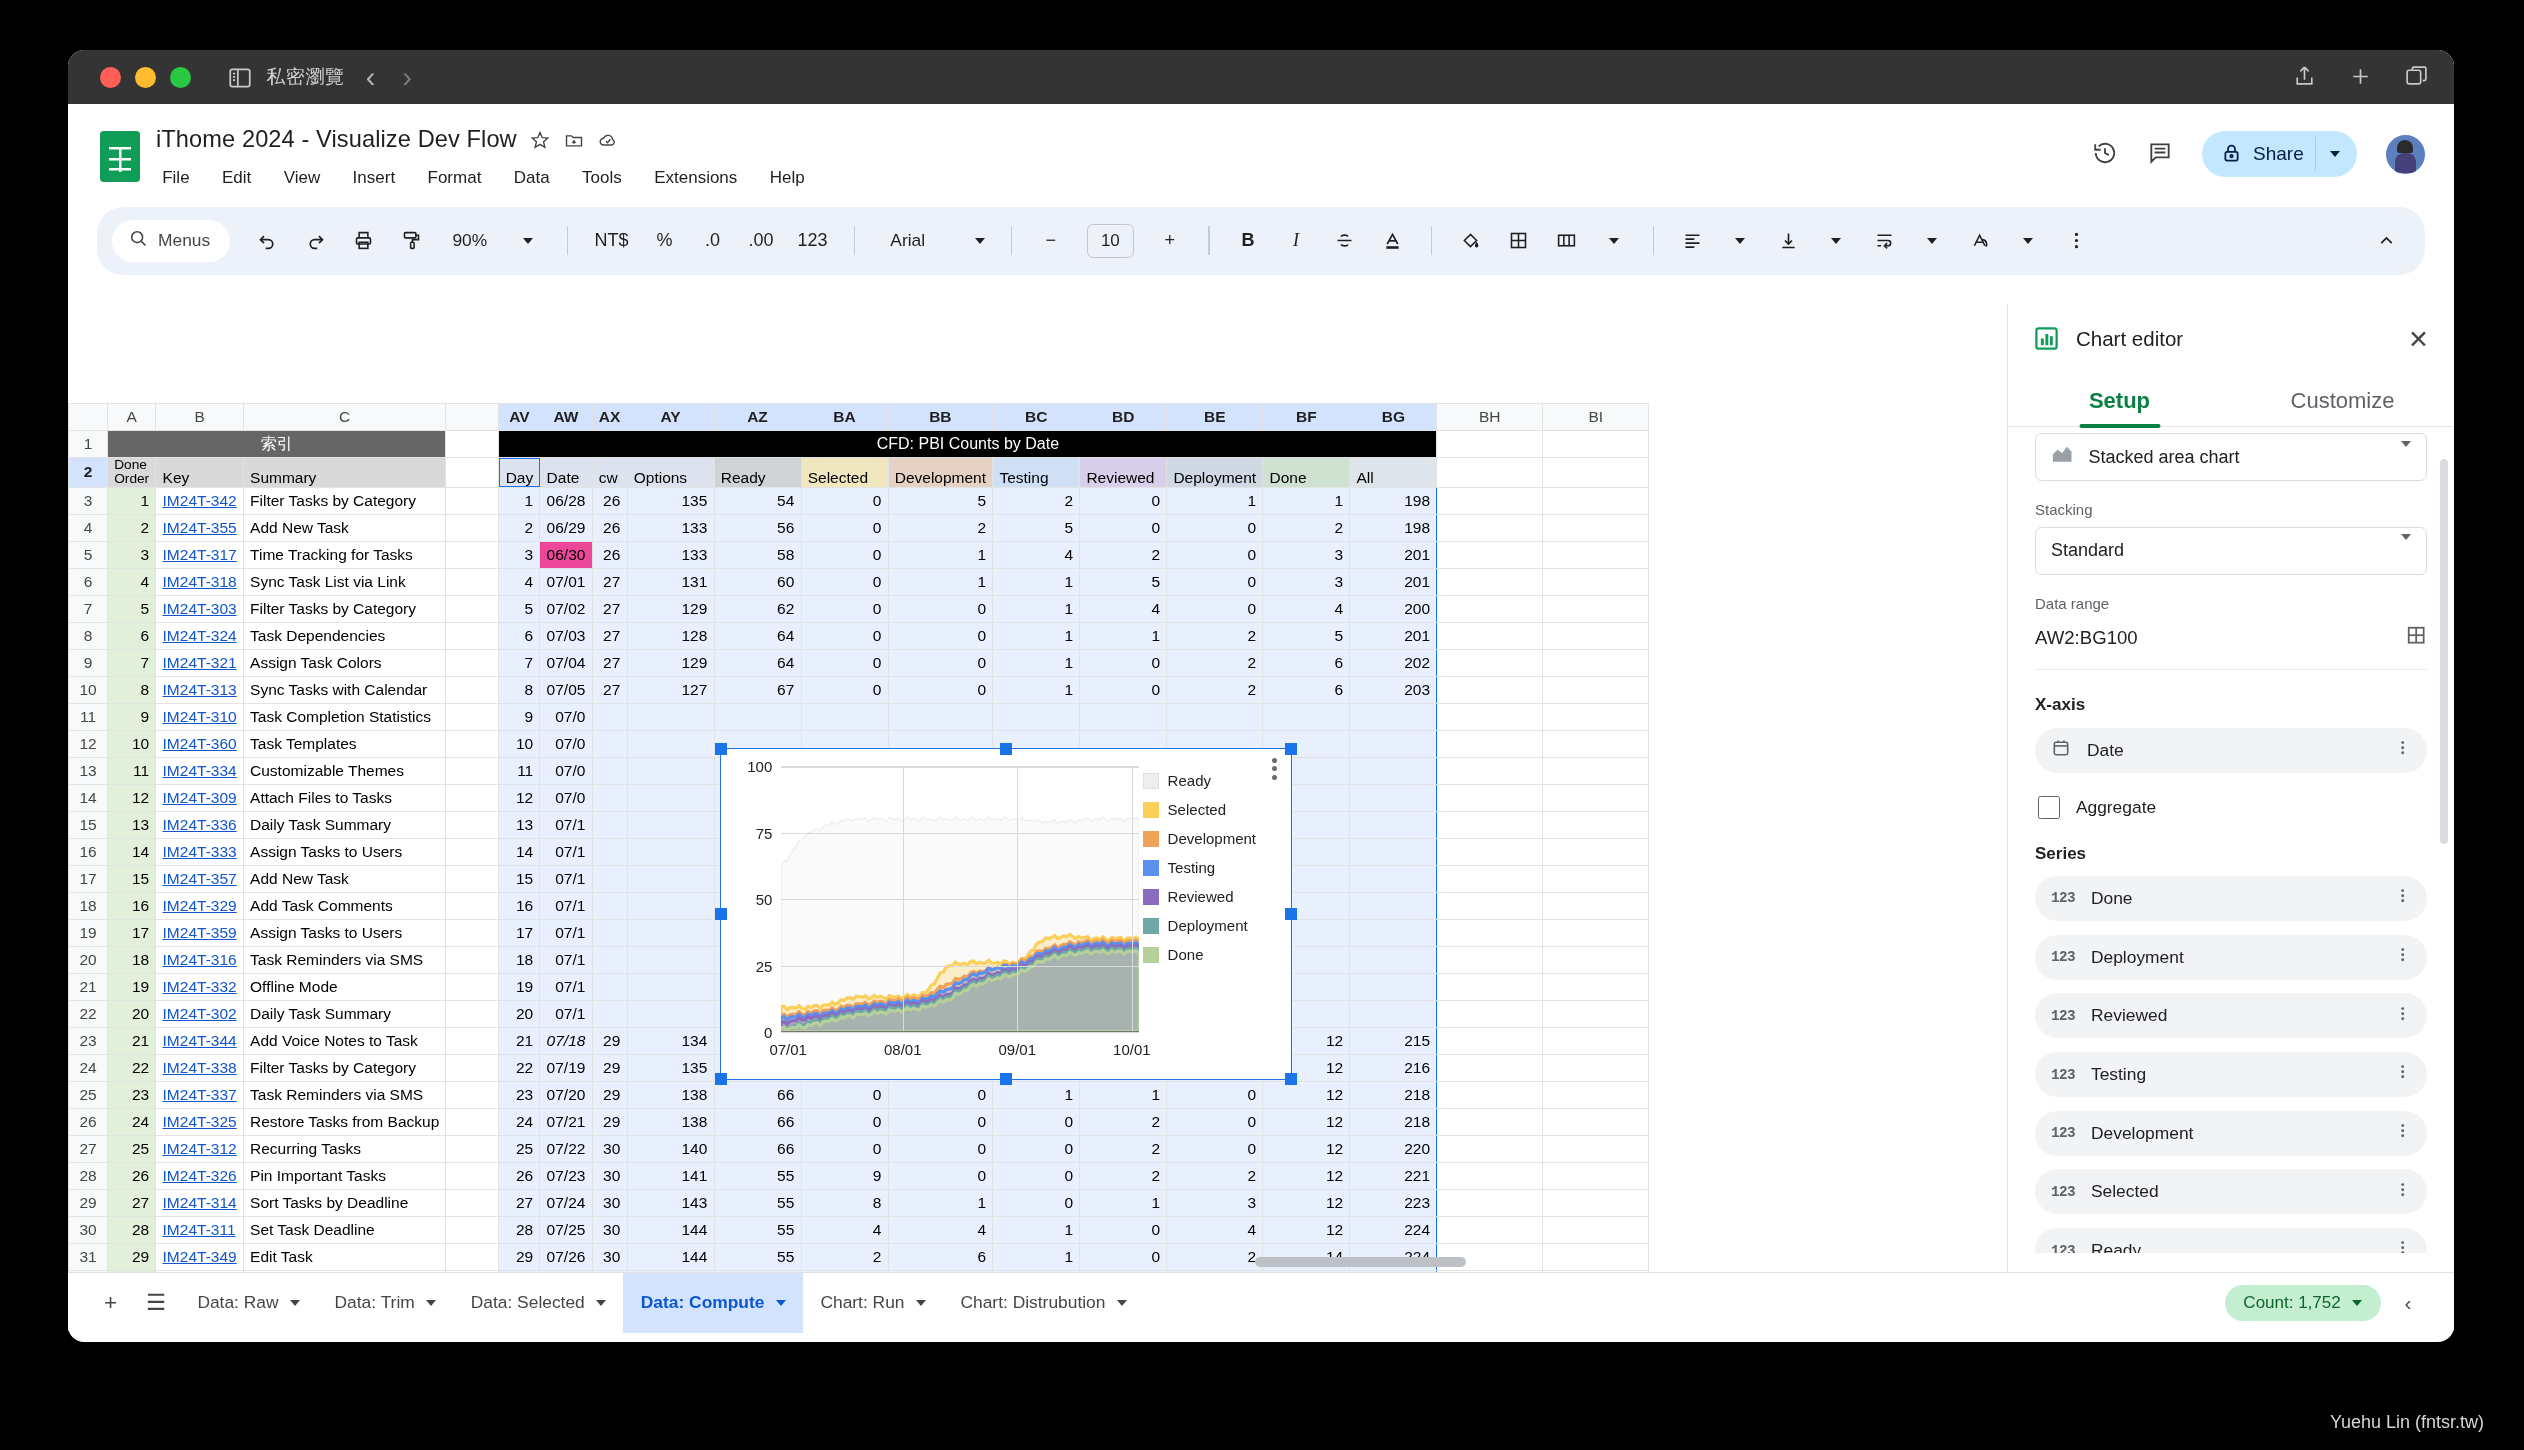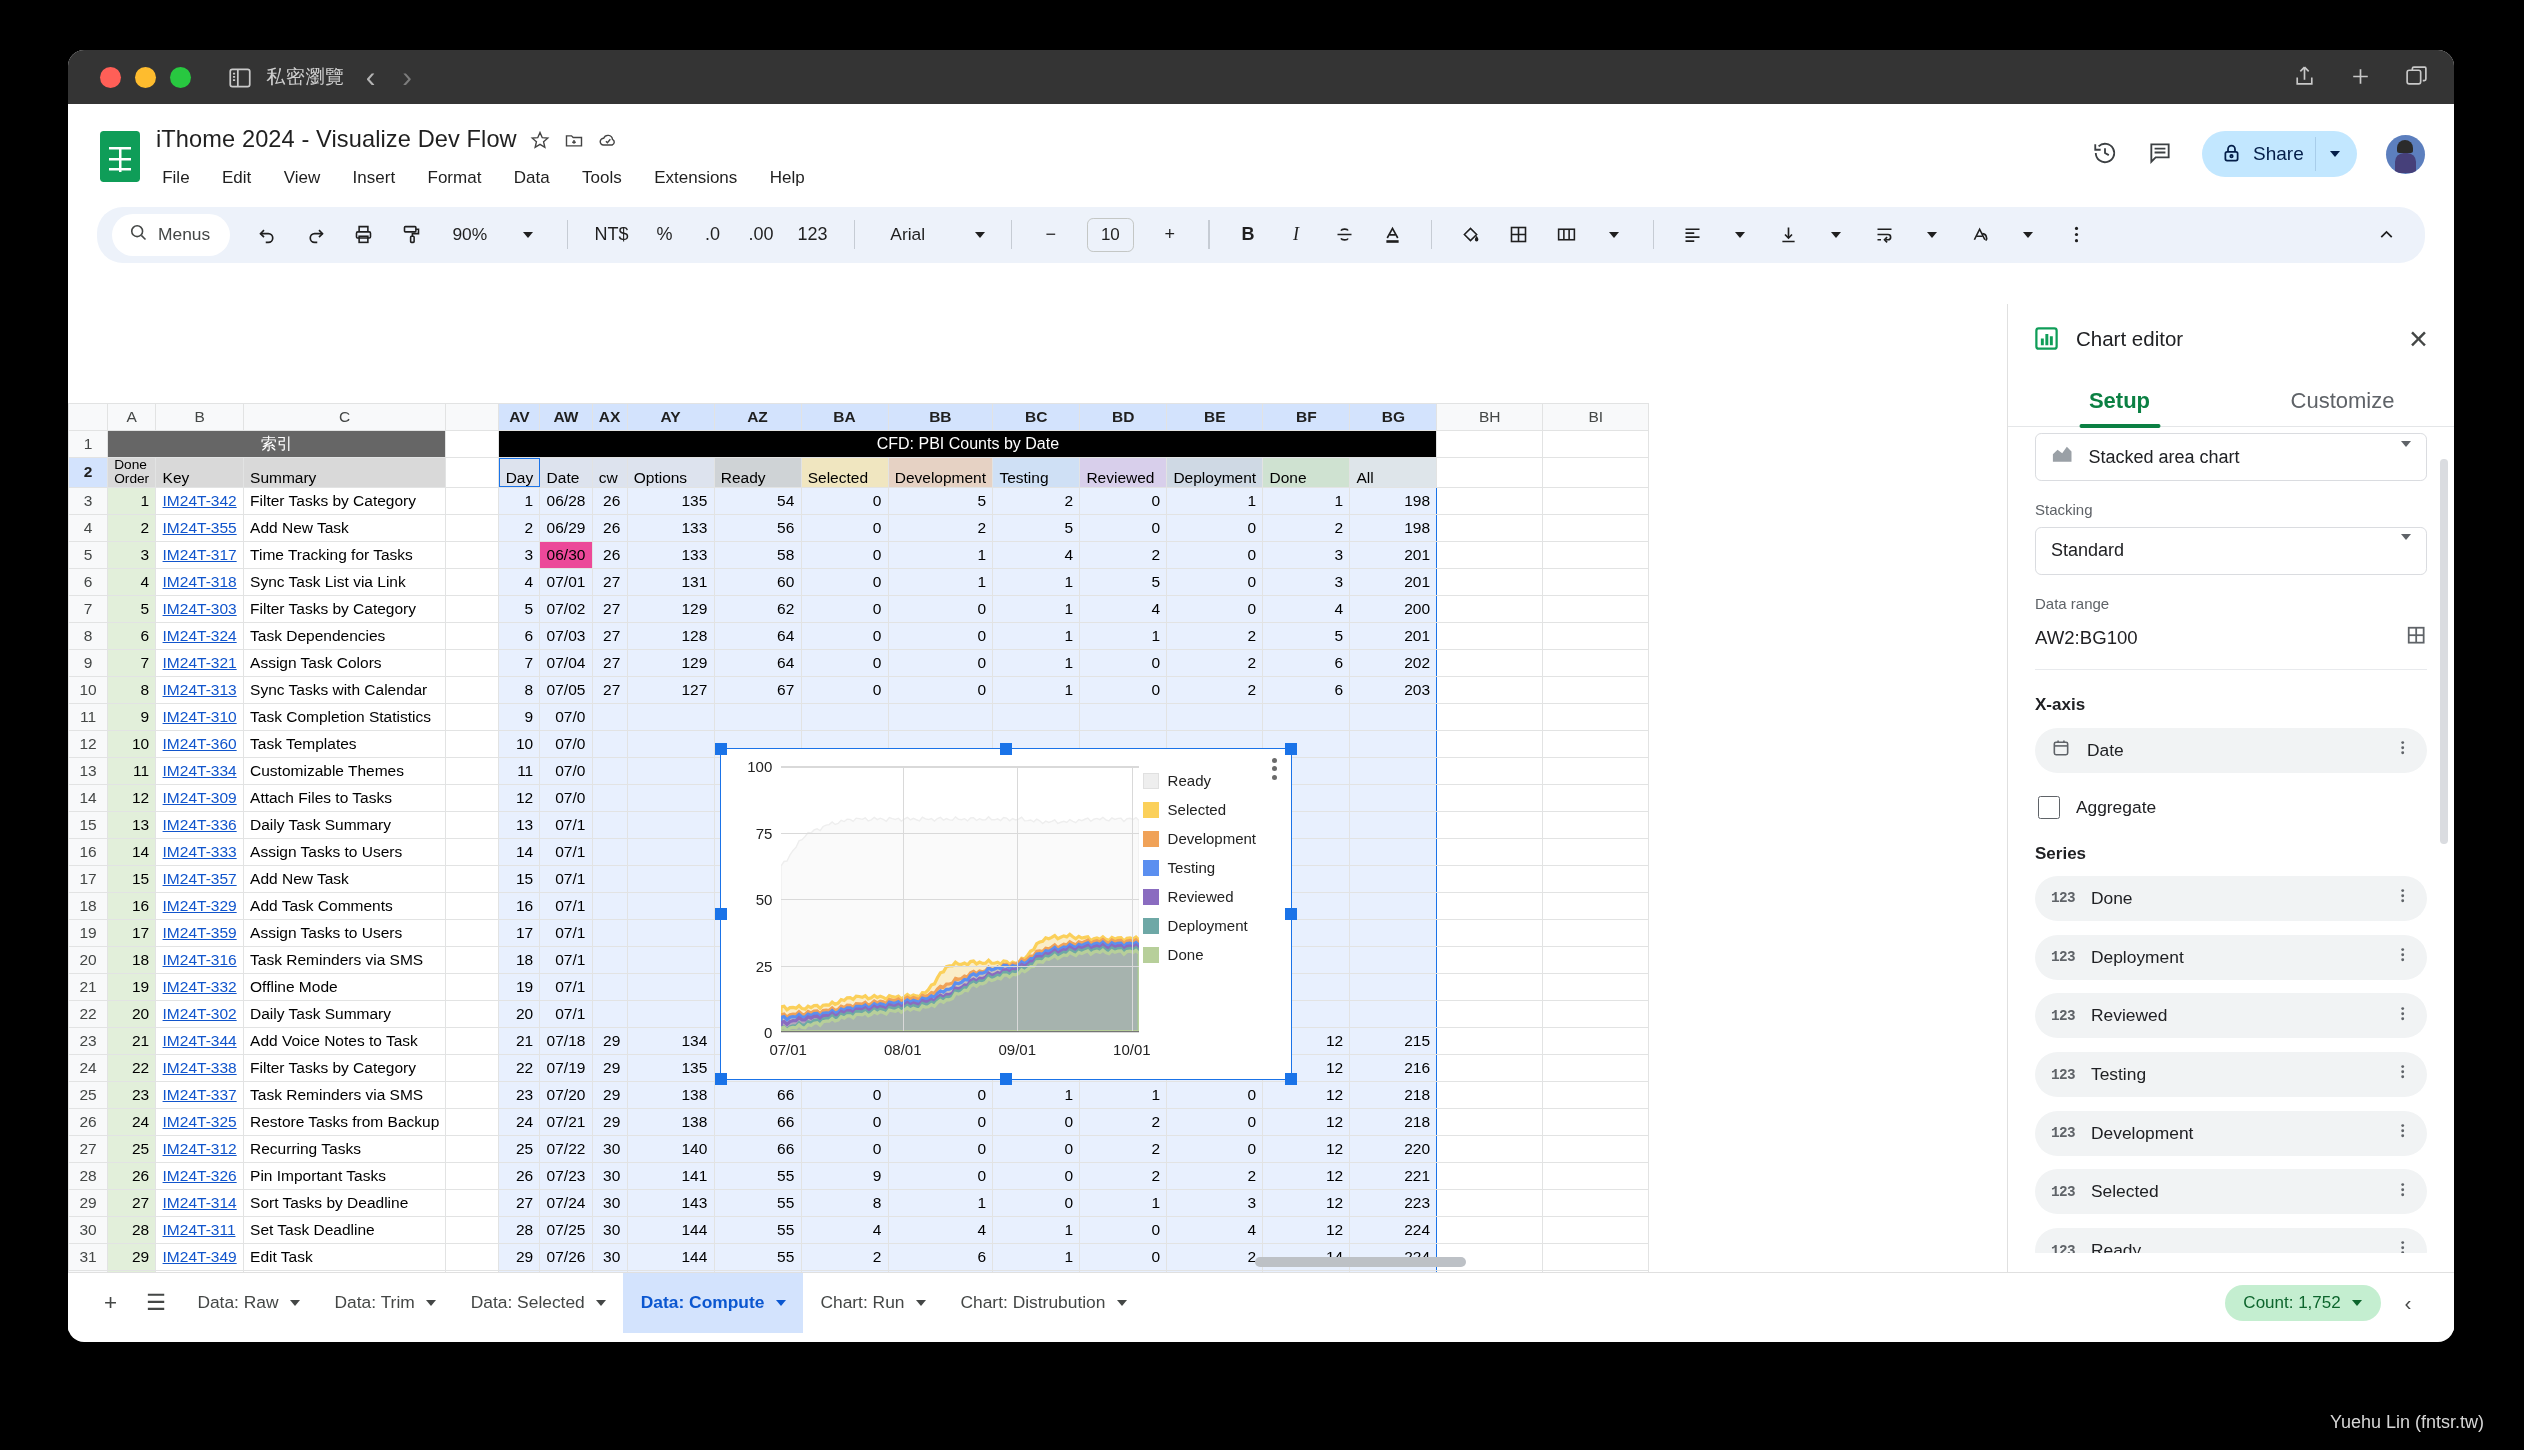--- a/index.html
+++ b/index.html
@@ -89,21 +89,21 @@
   }
   #avatar {
     width: 39px; height: 39px; border-radius: 50%;
     background: #5c7fbe; position: relative; overflow: hidden;
   }
   #avatar::before{content:"";position:absolute;left:11.2px;top:5px;width:16px;height:13.7px;background:#2b2b2b;border-radius:8px 8px 2.5px 2.5px;}
   #avatar::after{content:"";position:absolute;left:8.7px;top:18.6px;width:21px;height:20px;background:#46407a;border-radius:8.7px 8.7px 0 0;}
 
   
   #toolbar {
-    margin: 3.7px 29px 0 29px; height: 56px; background: #edf2fa;
+    margin: 3.7px 29px 0 29px; height: 68px; background: #edf2fa;
     border-radius: 26px; display: flex; align-items: center;
     padding: 0 15px; gap: 9px; position: relative;
   }
   .tb-btn {
     height: 39px; min-width: 39px; border-radius: 19px;
     display: flex; align-items: center; justify-content: center;
     color: #1f1f1f; font-size: 17.4px; padding: 0 7.5px;
   }
   .tb-btn svg { width: 21px; height: 21px; }
   #menus-pill {
@@ -1011,21 +1011,21 @@
                 <td></td>
                 <td></td>
               </tr>
               <tr>
                 <td class="rowhdr">23</td>
                 <td class="greencell">21</td>
                 <td><span class="link">IM24T-344</span></td>
                 <td>Add Voice Notes to Task</td>
                 <td></td>
                 <td class="num" style="background: rgb(232, 240, 254); border-left: 1.9px solid rgb(26, 115, 232);">21</td>
-                <td class="num" style="background: rgb(232, 240, 254);">07/18</td>
+                <td class="num" style="background: rgb(232, 240, 254); font-style: italic;">07/18</td>
                 <td class="num" style="background: rgb(232, 240, 254);">29</td>
                 <td class="num" style="background: rgb(232, 240, 254);">134</td>
                 <td class="num" style="background: rgb(232, 240, 254);">66</td>
                 <td class="num" style="background: rgb(232, 240, 254);">0</td>
                 <td class="num" style="background: rgb(232, 240, 254);">0</td>
                 <td class="num" style="background: rgb(232, 240, 254);">2</td>
                 <td class="num" style="background: rgb(232, 240, 254);">1</td>
                 <td class="num" style="background: rgb(232, 240, 254);">0</td>
                 <td class="num" style="background: rgb(232, 240, 254);">12</td>
                 <td class="num" style="background: rgb(232, 240, 254); border-right: 1.9px solid rgb(26, 115, 232);">215</td>

